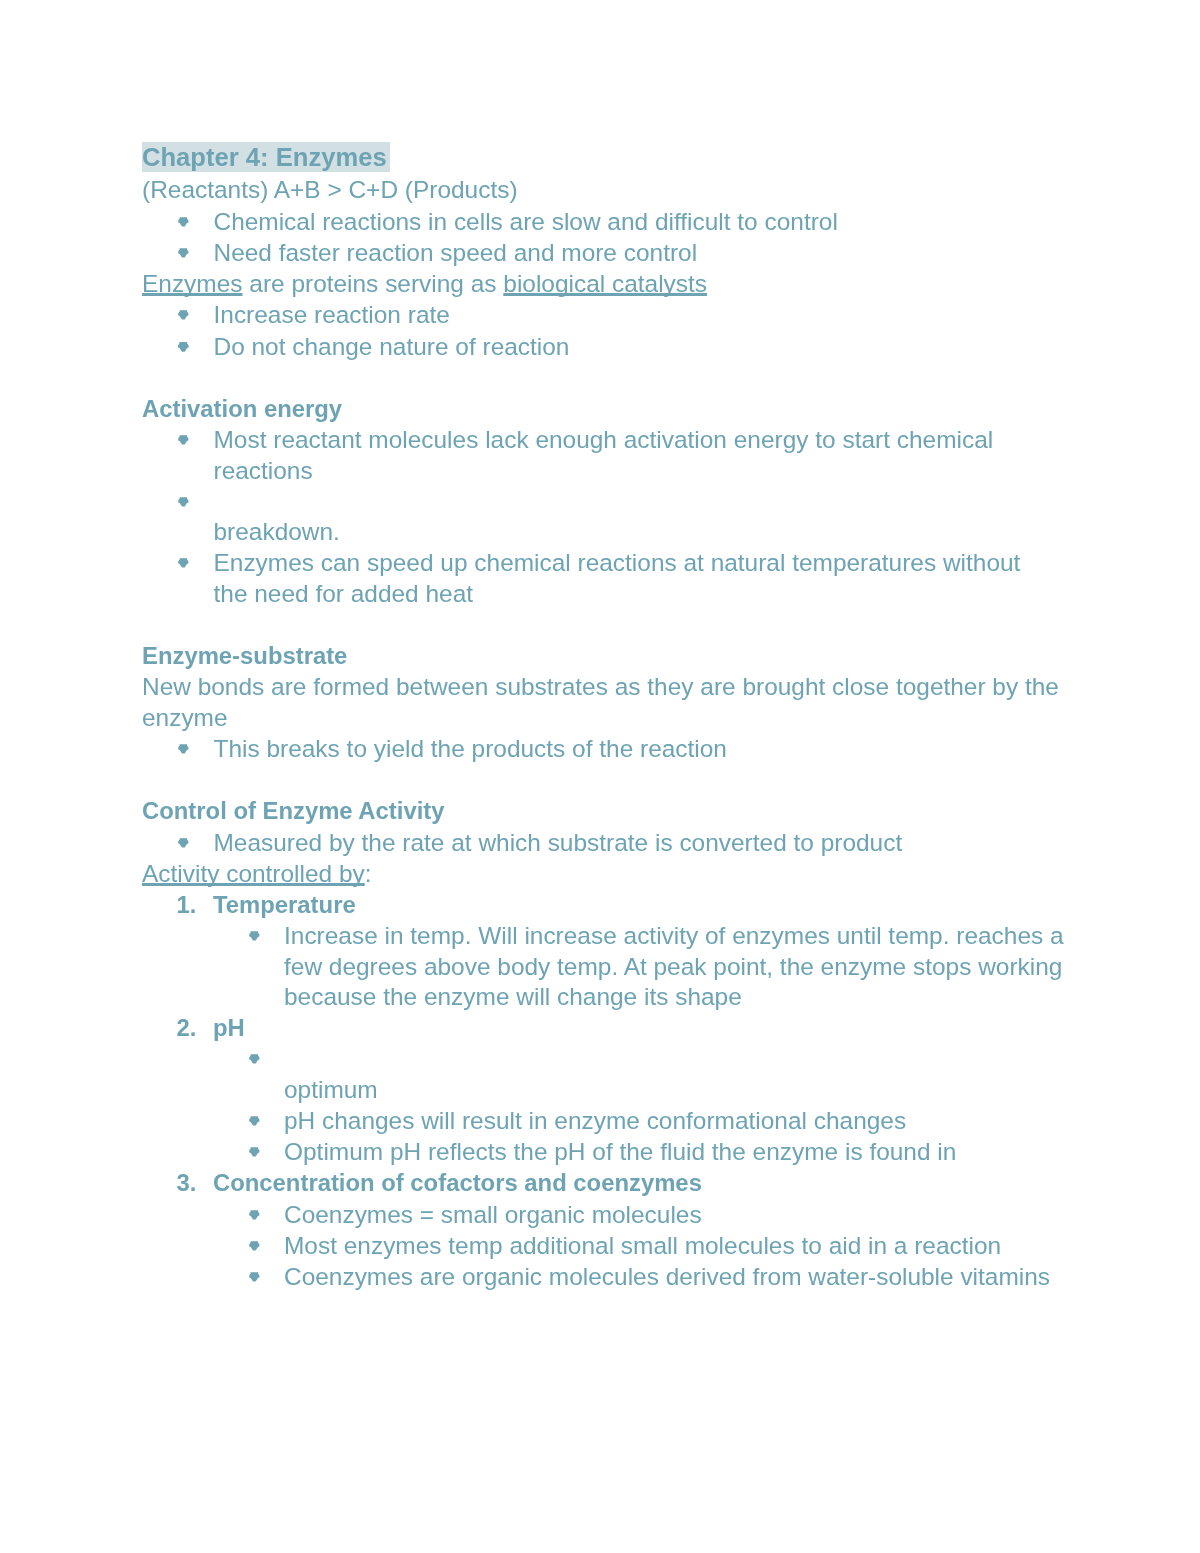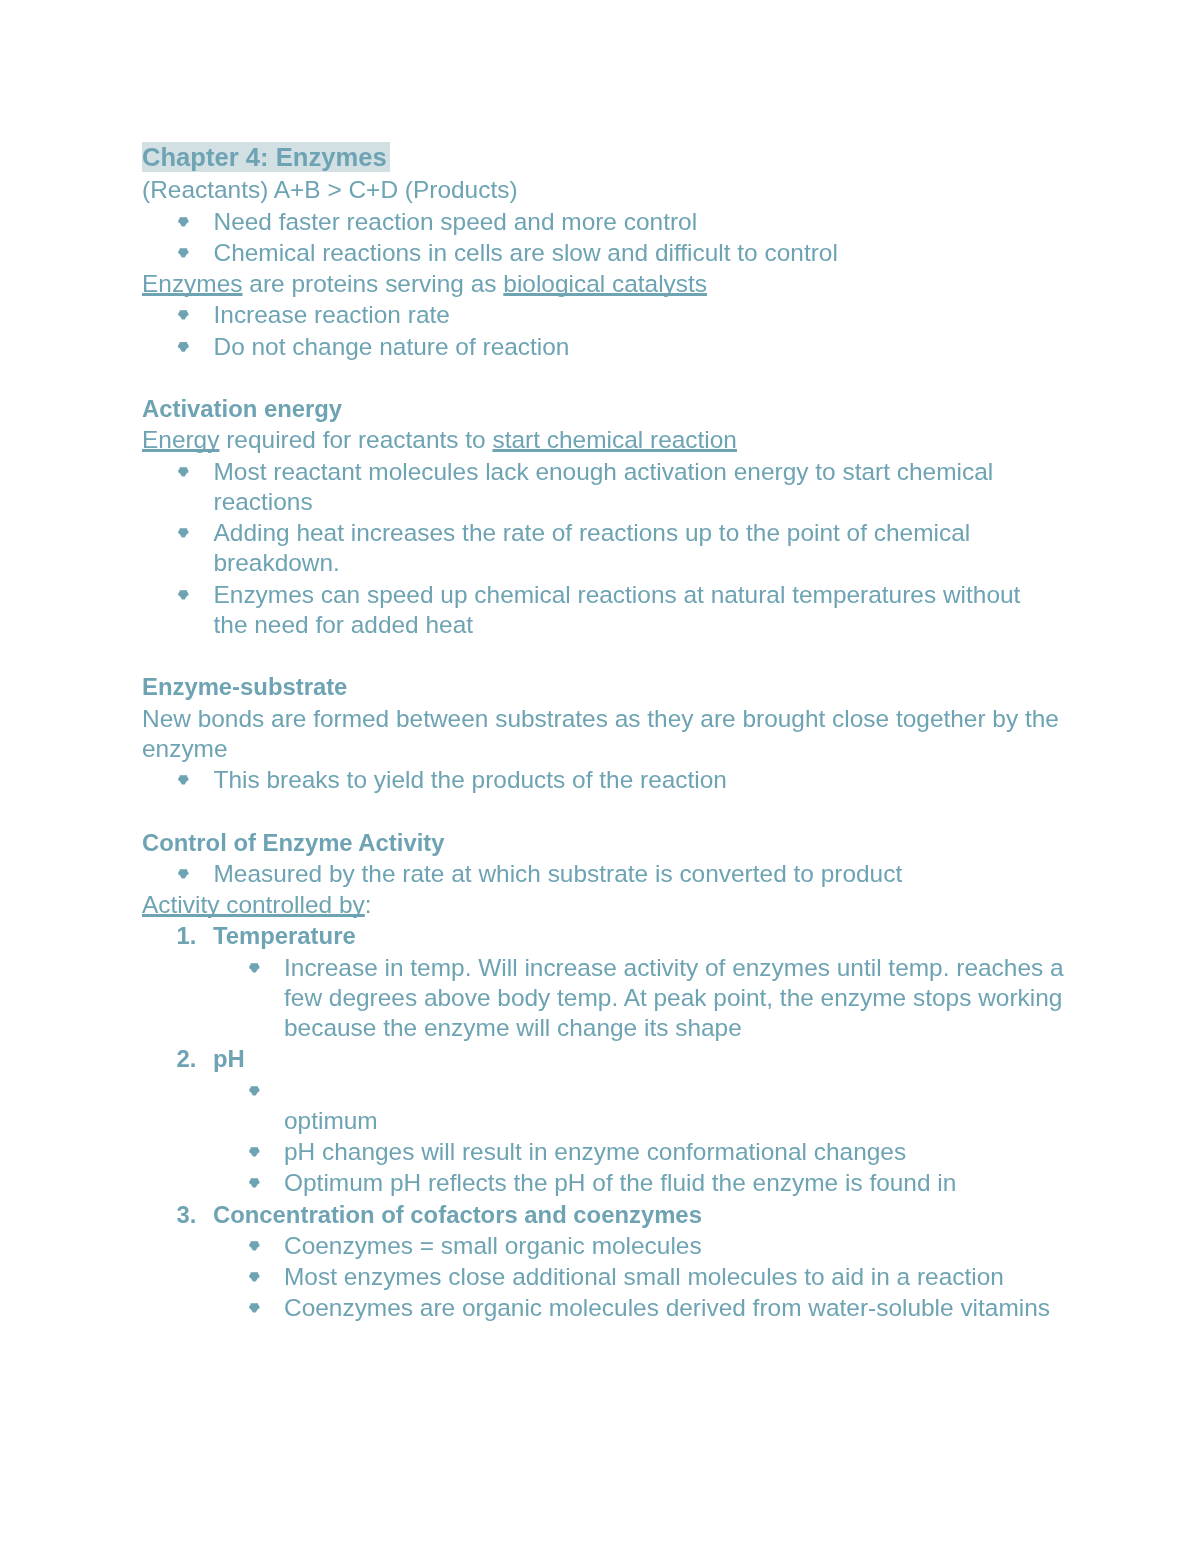--- a/index.html
+++ b/index.html
@@ -31,55 +31,54 @@
 <body>
 
 <div class="page">
   <div class="doc" id="doc">
       <div class="ln hd titleline"><span class="hl">Chapter 4: Enzymes</span></div>
       <div class="ln"><span>(Reactants) A+B &gt; C+D (Products)</span></div>
       <div class="ln b1"><span class="bullet">
           <svg width="11.5" height="11" viewBox="0 0 11.5 11" aria-hidden="true">
             <path d="M1.6 0.2 H9.1 V1.85 L10.4 3.2 V5.4 L8.9 6.1 L7.5 8.3 L6.7 9.5 H3.95 L3.15 8.3 L1.75 6.1 L0.25 5.4 V3.2 L1.6 1.85 Z" fill="#6da3b3"></path>
           </svg>
-        </span><span><span>Need faster reaction speed and more control</span></span></div>
+        </span><span><span>Chemical reactions in cells are slow and difficult to control</span></span></div>
       <div class="ln b1"><span class="bullet">
           <svg width="11.5" height="11" viewBox="0 0 11.5 11" aria-hidden="true">
             <path d="M1.6 0.2 H9.1 V1.85 L10.4 3.2 V5.4 L8.9 6.1 L7.5 8.3 L6.7 9.5 H3.95 L3.15 8.3 L1.75 6.1 L0.25 5.4 V3.2 L1.6 1.85 Z" fill="#6da3b3"></path>
           </svg>
-        </span><span><span>Chemical reactions in cells are slow and difficult to control</span></span></div>
+        </span><span><span>Need faster reaction speed and more control</span></span></div>
       <div class="ln"><span class="u">Enzymes</span><span> are proteins serving as </span><span class="u">biological catalysts</span></div>
       <div class="ln b1"><span class="bullet">
           <svg width="11.5" height="11" viewBox="0 0 11.5 11" aria-hidden="true">
             <path d="M1.6 0.2 H9.1 V1.85 L10.4 3.2 V5.4 L8.9 6.1 L7.5 8.3 L6.7 9.5 H3.95 L3.15 8.3 L1.75 6.1 L0.25 5.4 V3.2 L1.6 1.85 Z" fill="#6da3b3"></path>
           </svg>
         </span><span><span>Increase reaction rate</span></span></div>
       <div class="ln b1"><span class="bullet">
           <svg width="11.5" height="11" viewBox="0 0 11.5 11" aria-hidden="true">
             <path d="M1.6 0.2 H9.1 V1.85 L10.4 3.2 V5.4 L8.9 6.1 L7.5 8.3 L6.7 9.5 H3.95 L3.15 8.3 L1.75 6.1 L0.25 5.4 V3.2 L1.6 1.85 Z" fill="#6da3b3"></path>
           </svg>
         </span></div>
       <div class="ln b1"><span class="bullet">
           <svg width="11.5" height="11" viewBox="0 0 11.5 11" aria-hidden="true">
             <path d="M1.6 0.2 H9.1 V1.85 L10.4 3.2 V5.4 L8.9 6.1 L7.5 8.3 L6.7 9.5 H3.95 L3.15 8.3 L1.75 6.1 L0.25 5.4 V3.2 L1.6 1.85 Z" fill="#6da3b3"></path>
           </svg>
         </span><span><span>Do not change nature of reaction</span></span></div>
       <div class="ln blank">&nbsp;</div>
       <div class="ln hd"><span>Activation energy</span></div>
-      <div class="ln"><span class="u">Energy</span><span> required for reactants to </span><span class="u">start chemical reaction</span></div>
       <div class="ln b1"><span class="bullet">
           <svg width="11.5" height="11" viewBox="0 0 11.5 11" aria-hidden="true">
             <path d="M1.6 0.2 H9.1 V1.85 L10.4 3.2 V5.4 L8.9 6.1 L7.5 8.3 L6.7 9.5 H3.95 L3.15 8.3 L1.75 6.1 L0.25 5.4 V3.2 L1.6 1.85 Z" fill="#6da3b3"></path>
           </svg>
         </span><span><span>Most reactant molecules lack enough activation energy to start chemical</span><br><span>reactions</span></span></div>
       <div class="ln b1"><span class="bullet">
           <svg width="11.5" height="11" viewBox="0 0 11.5 11" aria-hidden="true">
             <path d="M1.6 0.2 H9.1 V1.85 L10.4 3.2 V5.4 L8.9 6.1 L7.5 8.3 L6.7 9.5 H3.95 L3.15 8.3 L1.75 6.1 L0.25 5.4 V3.2 L1.6 1.85 Z" fill="#6da3b3"></path>
           </svg>
-        </span><span><span>Adding heat increases the rate of reactions up to the point of chemical</span><br><span>breakdown.</span></span></div>
+        </span><span><br><span>breakdown.</span></span></div>
       <div class="ln b1"><span class="bullet">
           <svg width="11.5" height="11" viewBox="0 0 11.5 11" aria-hidden="true">
             <path d="M1.6 0.2 H9.1 V1.85 L10.4 3.2 V5.4 L8.9 6.1 L7.5 8.3 L6.7 9.5 H3.95 L3.15 8.3 L1.75 6.1 L0.25 5.4 V3.2 L1.6 1.85 Z" fill="#6da3b3"></path>
           </svg>
         </span><span><span>Enzymes can speed up chemical reactions at natural temperatures without</span><br><span>the need for added heat</span></span></div>
       <div class="ln blank">&nbsp;</div>
       <div class="ln hd"><span>Enzyme-substrate</span></div>
       <div class="ln"><span>New bonds are formed between substrates as they are brought close together by the</span><br><span>enzyme</span></div>
       <div class="ln b1"><span class="bullet">
           <svg width="11.5" height="11" viewBox="0 0 11.5 11" aria-hidden="true">
@@ -119,20 +118,20 @@
       <div class="ln n1"><span class="num">3.</span><span><span>Concentration of cofactors and coenzymes</span></span></div>
       <div class="ln b2"><span class="bullet">
           <svg width="11.5" height="11" viewBox="0 0 11.5 11" aria-hidden="true">
             <path d="M1.6 0.2 H9.1 V1.85 L10.4 3.2 V5.4 L8.9 6.1 L7.5 8.3 L6.7 9.5 H3.95 L3.15 8.3 L1.75 6.1 L0.25 5.4 V3.2 L1.6 1.85 Z" fill="#6da3b3"></path>
           </svg>
         </span><span><span>Coenzymes = small organic molecules</span></span></div>
       <div class="ln b2"><span class="bullet">
           <svg width="11.5" height="11" viewBox="0 0 11.5 11" aria-hidden="true">
             <path d="M1.6 0.2 H9.1 V1.85 L10.4 3.2 V5.4 L8.9 6.1 L7.5 8.3 L6.7 9.5 H3.95 L3.15 8.3 L1.75 6.1 L0.25 5.4 V3.2 L1.6 1.85 Z" fill="#6da3b3"></path>
           </svg>
-        </span><span><span>Most enzymes close additional small molecules to aid in a reaction</span></span></div>
+        </span><span><span>Most enzymes temp additional small molecules to aid in a reaction</span></span></div>
       <div class="ln b2"><span class="bullet">
           <svg width="11.5" height="11" viewBox="0 0 11.5 11" aria-hidden="true">
             <path d="M1.6 0.2 H9.1 V1.85 L10.4 3.2 V5.4 L8.9 6.1 L7.5 8.3 L6.7 9.5 H3.95 L3.15 8.3 L1.75 6.1 L0.25 5.4 V3.2 L1.6 1.85 Z" fill="#6da3b3"></path>
           </svg>
         </span><span><span>Coenzymes are organic molecules derived from water-soluble vitamins</span></span></div>
     </div>
 </div>
 
 </body></html>

